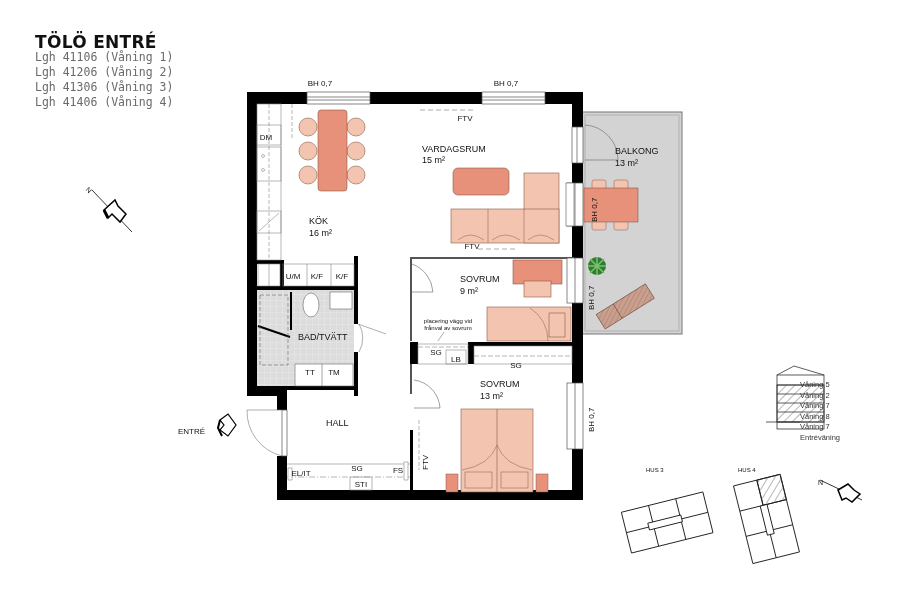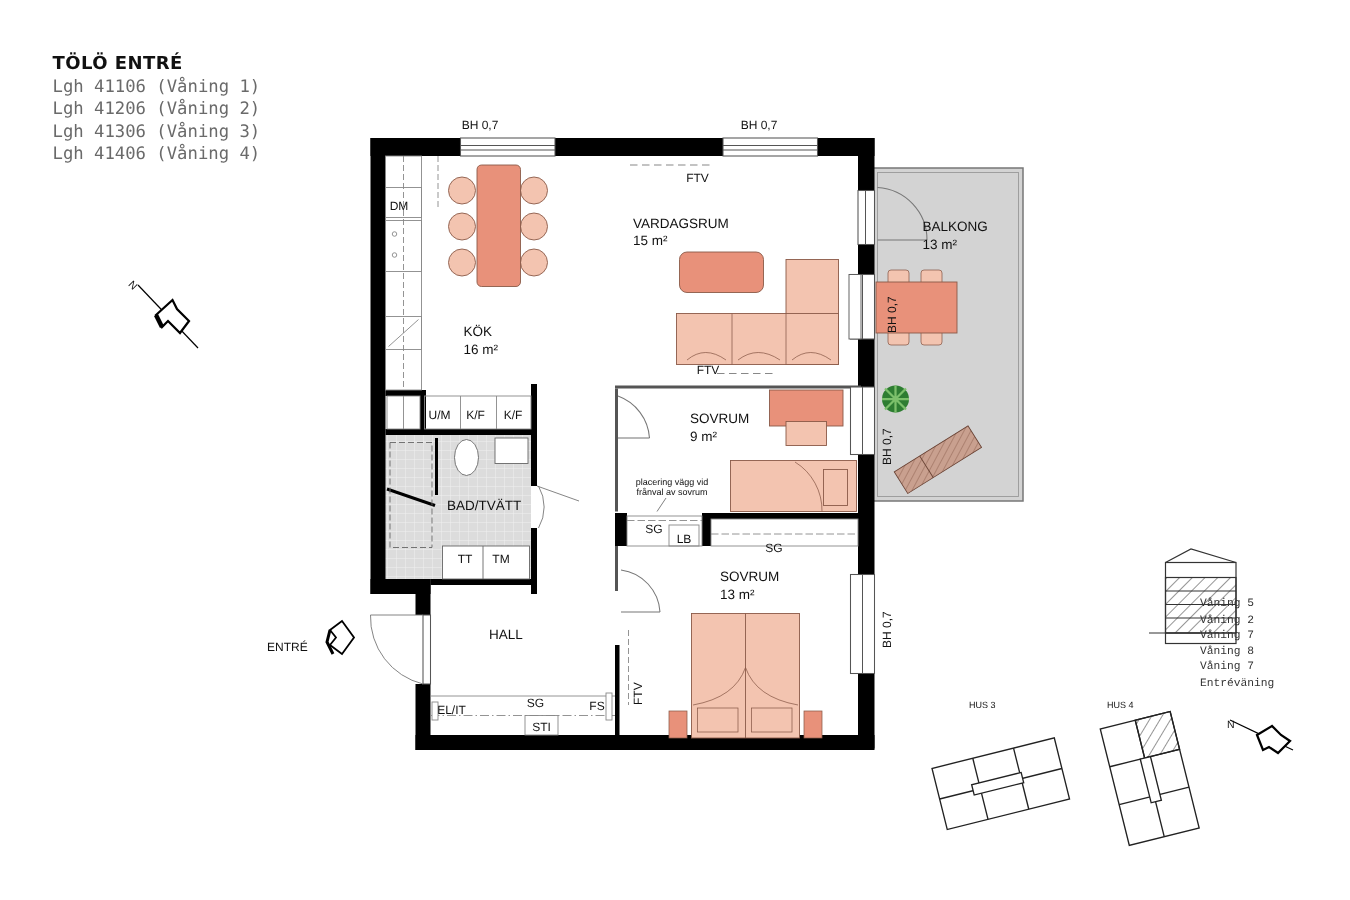--- a/index.html
+++ b/index.html
@@ -1,21 +1,21 @@
 <!DOCTYPE html>
 <html><head>
 <meta charset="utf-8">
 <style>
   html, body { margin: 0; padding: 0; background: #ffffff; }
   body { width: 900px; height: 600px; position: relative; overflow: hidden; font-family: "DejaVu Sans", sans-serif; }
   .title-block { position: absolute; left: 35px; top: 35px; font-family: "DejaVu Sans Mono", monospace; color: #6a6a6a; font-size: 11.5px; line-height: 15px; }
-  .title-block .t { color: #111; font-weight: bold; font-family: "DejaVu Sans", sans-serif; font-size: 12px; letter-spacing: 0.3px; }
+  .title-block .t { color: #111; font-weight: bold; font-family: "DejaVu Sans", sans-serif; font-size: 17px; letter-spacing: 0.3px; }
   .plan { position: absolute; left: 0; top: 0; }
   .lbl { font-family: "Liberation Sans", sans-serif; fill: #111; }
-  .legend { position: absolute; left: 800px; top: 398px; font-family: Liberation Mono, monospace; font-size: 7.5px; color: #333; line-height: 10.5px; }
+  .legend { position: absolute; left: 800px; top: 380px; font-family: Liberation Sans, sans-serif; font-size: 7.5px; color: #333; line-height: 10.5px; }
 </style>
 </head>
 <body>
 
 <div class="title-block">
   <div class="t">TÖLÖ ENTRÉ</div>
   <div>Lgh 41106 (Våning 1)</div>
   <div>Lgh 41206 (Våning 2)</div>
   <div>Lgh 41306 (Våning 3)</div>
   <div>Lgh 41406 (Våning 4)</div>

